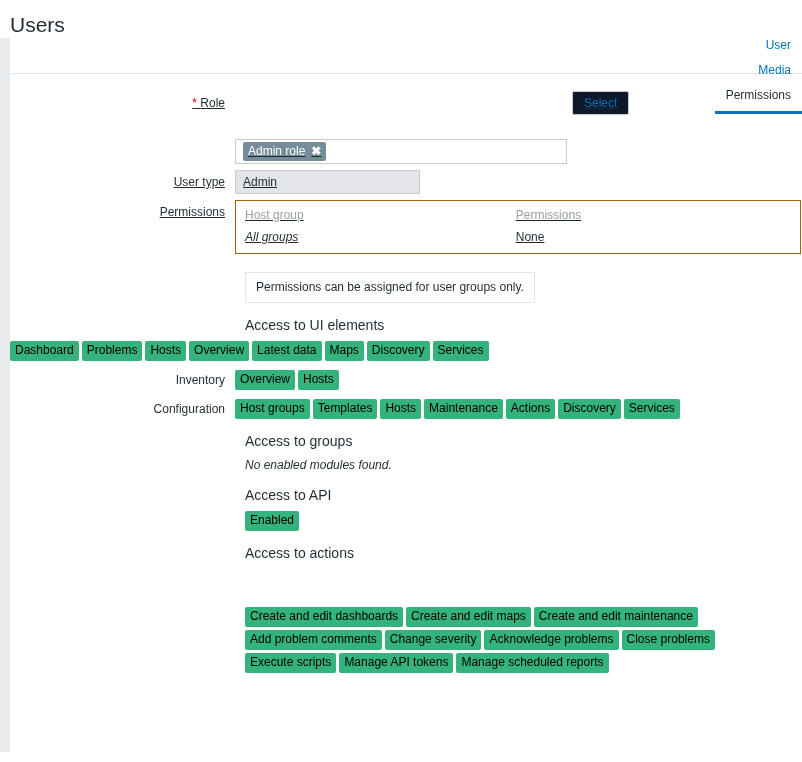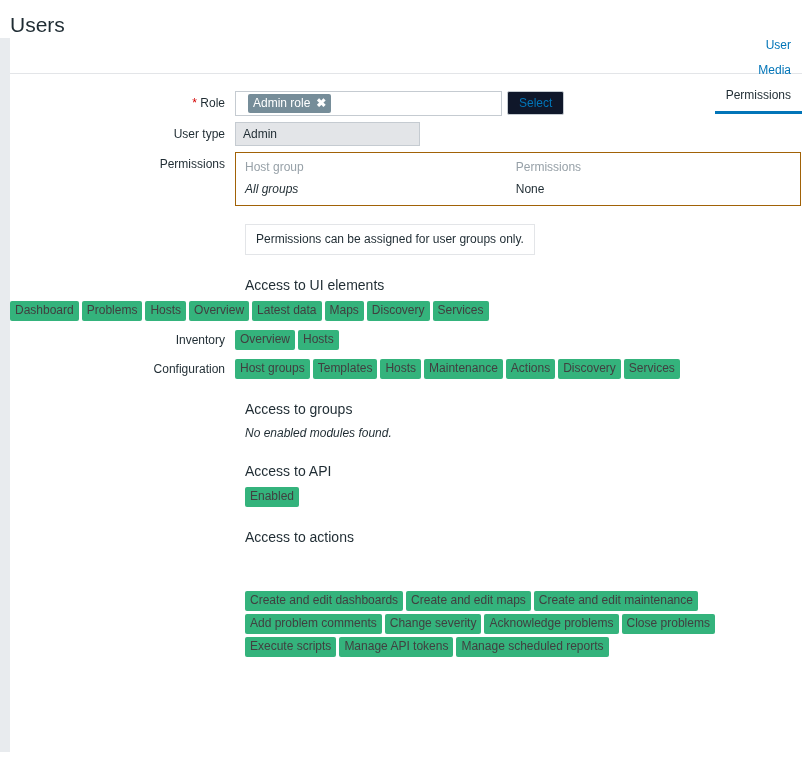--- a/index.html
+++ b/index.html
@@ -59,20 +59,21 @@
     color: #1f2c33;
     border-bottom-color: #0275b8;
   }
   .form {
     padding-top: 17px;
   }
   .row {
     display: flex;
     align-items: flex-start;
     margin-bottom: 6px;
+    text-decoration: underline;
   }
   .label {
     width: 225px;
     min-width: 225px;
     text-align: right;
     padding-right: 10px;
     box-sizing: border-box;
     font-size: 12px;
     color: #1f2c33;
     line-height: 24px;
@@ -84,29 +85,30 @@
   .field {
     flex: 1;
     min-width: 0;
   }
   .multiselect-wrap {
     display: flex;
     align-items: flex-start;
     gap: 5px;
   }
   .multiselect {
-    width: 267px;
+    width: 332px;
     min-height: 24px;
     border: 1px solid #c5cbd1;
     background: #ffffff;
     box-sizing: border-box;
-    padding: 2px 12px;
+    padding: 2px 7px;
     display: flex;
     align-items: center;
     flex-wrap: wrap;
+    margin-top: 48px;
   }
   .chip {
     background: #768d99;
     color: #ffffff;
     font-size: 12px;
     line-height: 16px;
     padding: 1px 5px 2px 5px;
     border-radius: 2px;
     display: inline-flex;
     align-items: center;
@@ -178,38 +180,38 @@
     background: #ffffff;
     font-size: 12px;
     color: #1f2c33;
     padding: 7px 10px 8px 10px;
     margin-top: 12px;
     line-height: 14px;
   }
   .section-title {
     font-size: 14px;
     color: #1f2c33;
-    margin: 21px 0 7px 0;
+    margin: 13px 0 7px 0;
     line-height: 18px;
   }
   .muted-italic {
     font-size: 12px;
     font-style: italic;
     color: #1f2c33;
     line-height: 16px;
   }
   .badges {
     display: flex;
     flex-wrap: wrap;
     gap: 3px;
     align-items: flex-start;
   }
   .badge {
     background: #34b37c;
-    color: #404040;
+    color: #000000;
     font-size: 12px;
     line-height: 15px;
     padding: 2px 5px 3px 5px;
     border-radius: 2px;
     white-space: nowrap;
   }
   .badge-row {
     display: flex;
     align-items: flex-start;
     margin-bottom: 9px;

